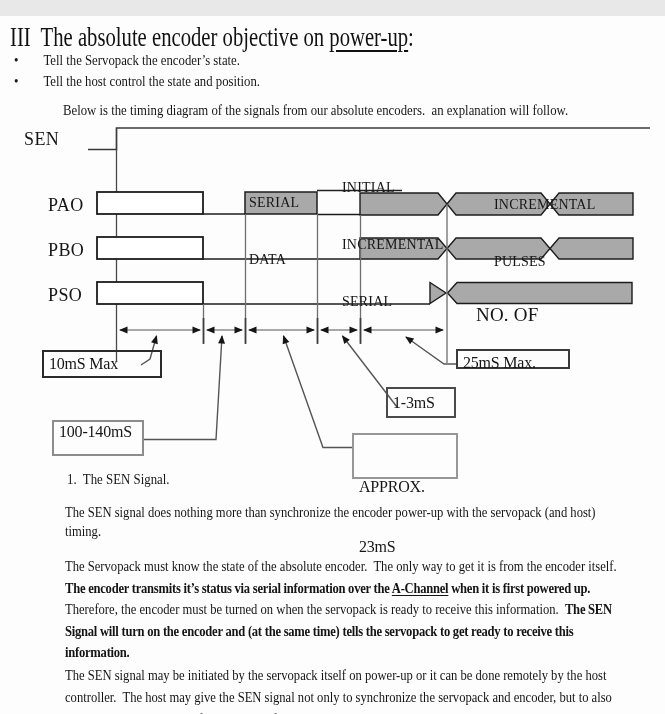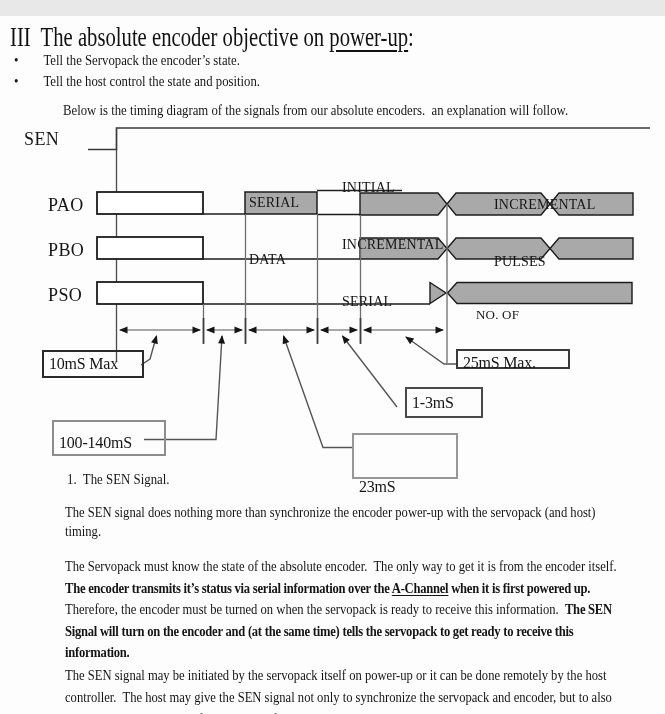--- a/index.html
+++ b/index.html
@@ -27,28 +27,28 @@
   .siglabel{font-size:18px; letter-spacing:.4px; line-height:15px;}
   .sen{left:24px; top:116px;}
   .pao{left:48px; top:182px;}
   .pbo{left:48px; top:227px;}
   .pso{left:48px; top:272px;}
 
   .caption{font-size:14px; line-height:19px; letter-spacing:.2px;}
   .serial{left:249px; top:139px;}
   .initial{left:342px; top:124px;}
   .increm{left:494px; top:141px;}
-  .noof{left:476px; top:289px; font-size:13px;}
+  .noof{left:476px; top:289px; font-size:19px;}
 
   .annbox{box-sizing:border-box; background:transparent; font-size:16px;
           letter-spacing:-.2px; line-height:20px; padding:2px 0 0 5px; white-space:pre;}
-  .a1{left:42px;  top:334px; width:102px;  height:28px; border:2px solid #2a2a2a;}
-  .a2{left:52px;  top:404px; width:114px;  height:36px; border:2px solid #8d8d8d; padding-top:11px;}
+  .a1{left:42px;  top:334px; width:120px;  height:28px; border:2px solid #2a2a2a;}
+  .a2{left:52px;  top:404px; width:92px;  height:36px; border:2px solid #8d8d8d; padding-top:0;}
   .a3{left:352px; top:417px; width:106px; height:46px; border:2px solid #979797;}
-  .a4{left:405px; top:371px; width:78px;  height:31px; border:2px solid #4a4a4a; padding-top:4px;}
+  .a4{left:386px; top:371px; width:70px;  height:31px; border:2px solid #4a4a4a; padding-top:4px;}
   .a5{left:456px; top:333px; width:114px; height:20px; border:2px solid #3a3a3a;}
 
   .sechead{left:67px; top:454px; font-size:15.3px; transform:scaleX(.84);
            transform-origin:0 0; white-space:pre;}
   .para{font-size:15px; transform:scaleX(.84); transform-origin:0 0; color:#141414;}
   .p1{left:65px; top:487px; width:640px; line-height:18.5px;}
   .p2{left:65px; top:540px; width:662px; line-height:21.6px;}
   .p3{left:65px; top:648px; width:672px; line-height:22px;}
   .bold{font-weight:700; letter-spacing:-.3px;}
   .bold-u{font-weight:700; letter-spacing:-.3px; text-decoration:underline;
@@ -152,20 +152,21 @@
   </div>
   <div class="abs caption increm">
     <div>INCREMENTAL</div>
     <div>PULSES</div>
   </div>
   <div class="abs caption noof">NO. OF</div>
 
   <div class="abs annbox a1">10mS Max</div>
   <div class="abs annbox a2">100-140mS</div>
   <div class="abs annbox a3">
+    <div>APPROX.</div>
     <div>23mS</div>
   </div>
   <div class="abs annbox a4">1-3mS</div>
   <div class="abs annbox a5">25mS Max.</div>
 
   <div class="abs sechead">1.  The SEN Signal.</div>
 
   <div class="abs para p1">The SEN signal does nothing more than synchronize the encoder power-up with the servopack (and host)  timing.</div>
 
   <div class="abs para p2"><span>The Servopack must know the state of the absolute encoder.  The only way to get it is from the encoder itself.  </span><span class="bold">The encoder transmits it’s status via serial information over the </span><span class="bold-u">A-Channel</span><span class="bold"> when it is first powered up.</span><span>  Therefore, the encoder must be turned on when the servopack is ready to receive this information.  </span><span class="bold">The SEN Signal will turn on the encoder and (at the same time) tells the servopack to get ready to receive this information.</span></div>

